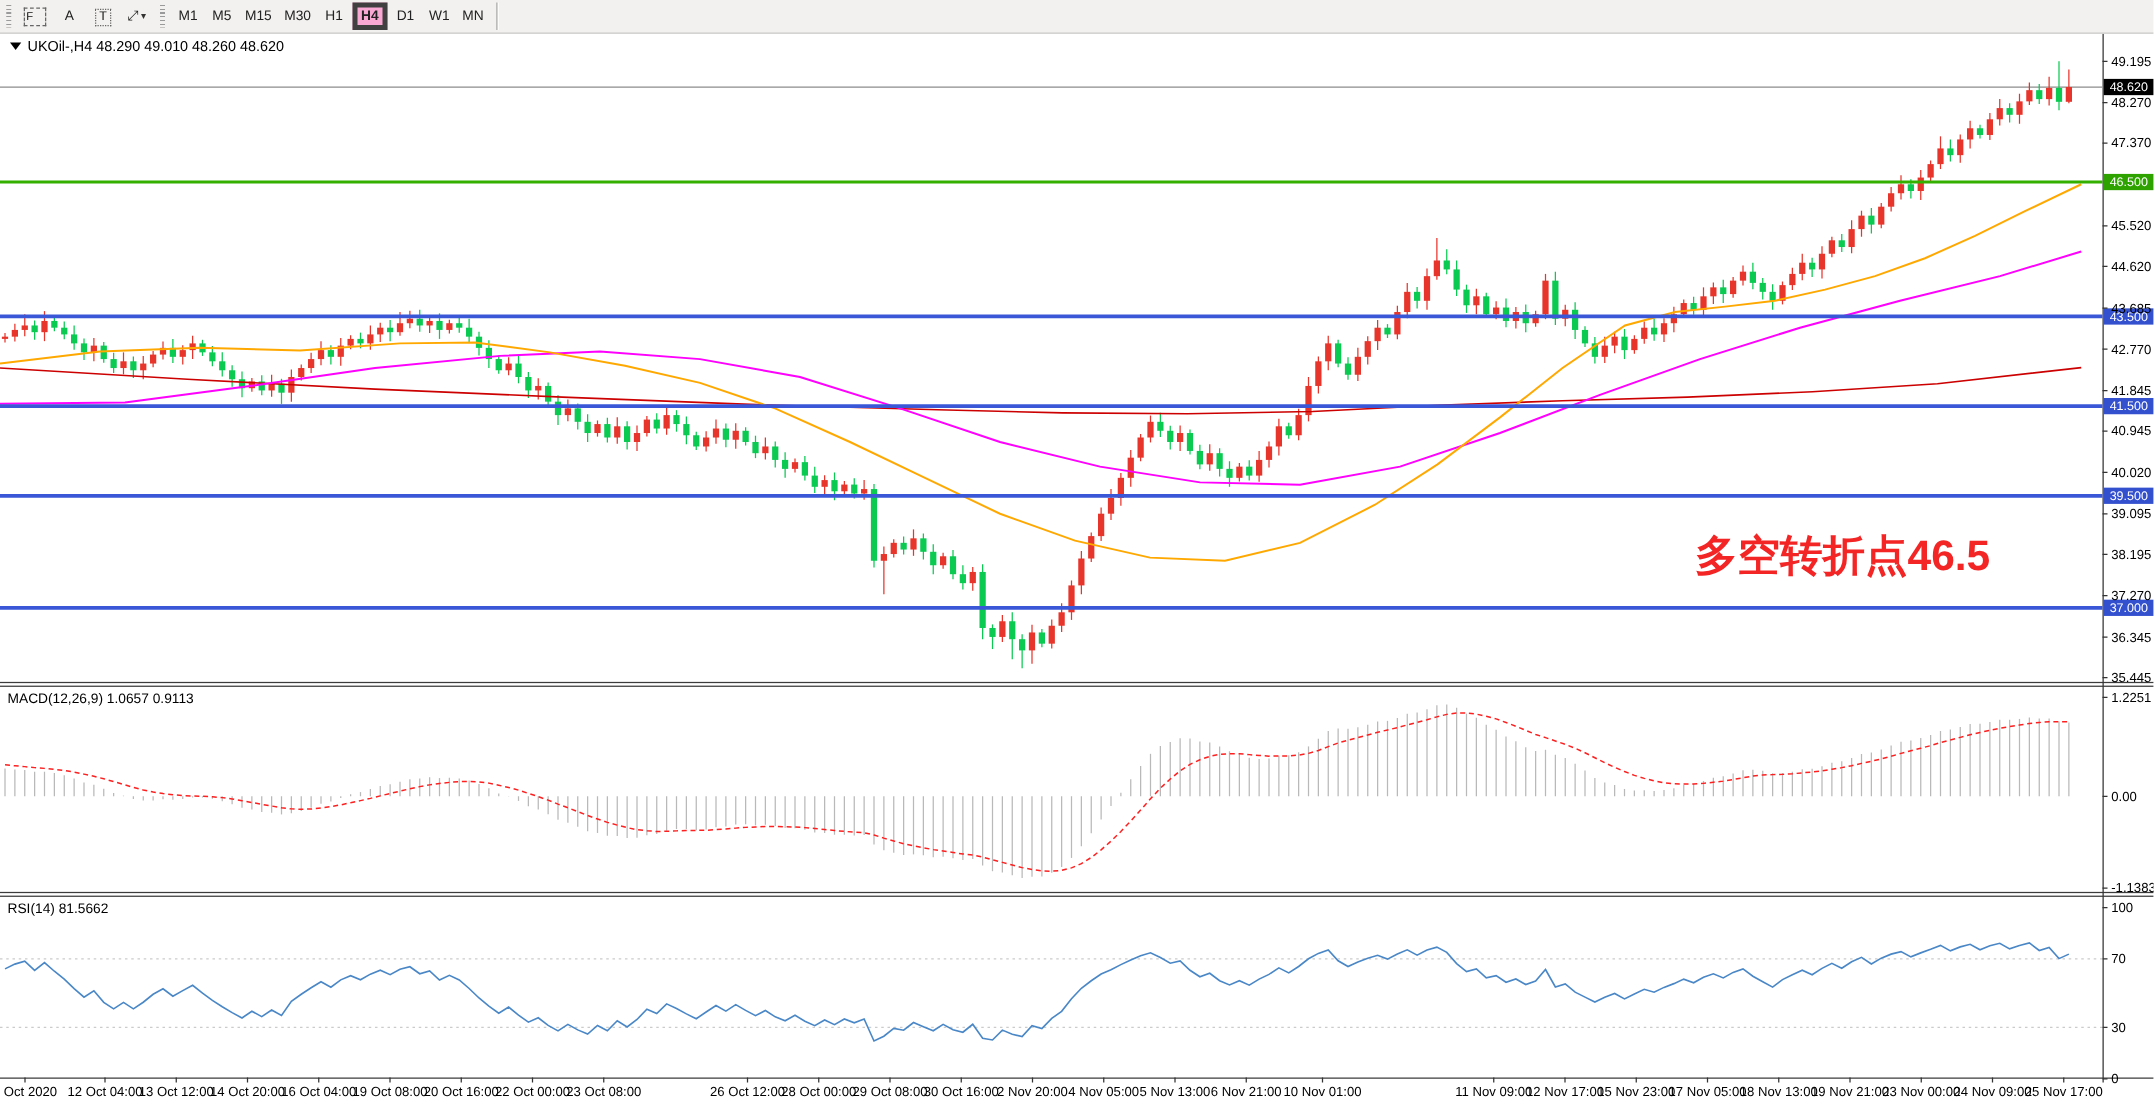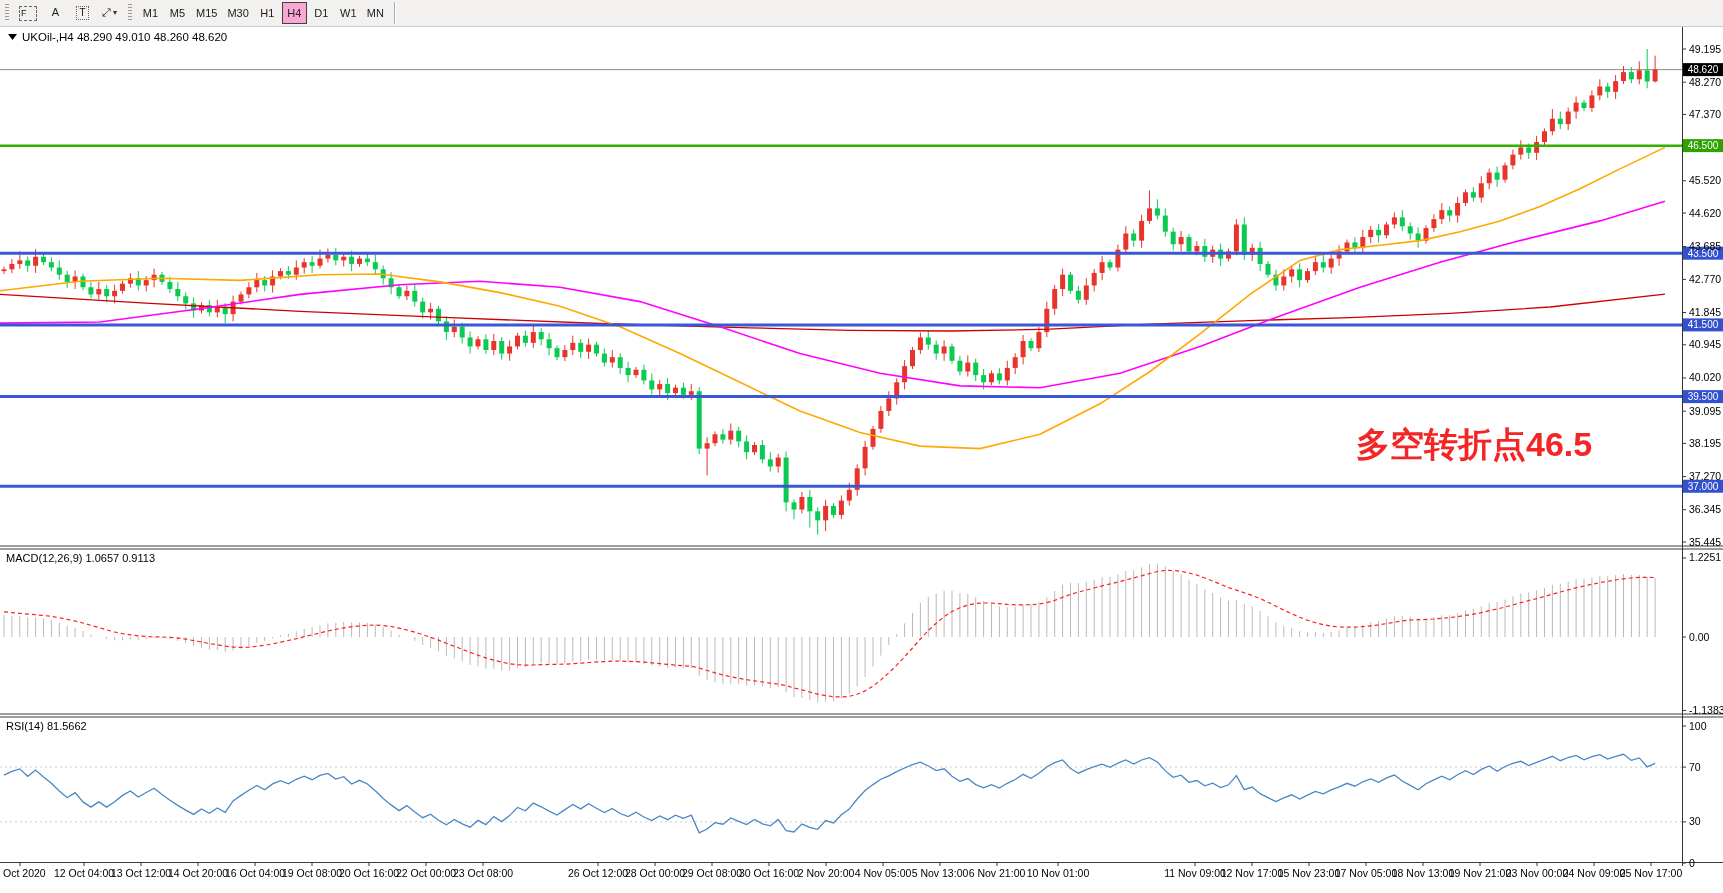--- a/index.html
+++ b/index.html
@@ -6,21 +6,21 @@
   #app{position:relative;width:1723px;height:893px;background:#fff;overflow:hidden;
        font-family:"Liberation Sans",sans-serif;}
   #chart{position:absolute;left:0;top:0;}
   .toolbar{position:absolute;left:0;top:0;width:1723px;height:26px;background:#f2f1ef;
            border-bottom:1px solid #c9c9c9;display:flex;align-items:center;z-index:5;}
   .grip{width:4px;height:18px;margin:0 5px;
         background:repeating-linear-gradient(to bottom,#9a9a9a 0 1px,transparent 1px 3px);}
   .tbtn{min-width:25px;height:22px;margin:0 1px;border:1px solid transparent;background:transparent;
         font:11px "Liberation Sans",sans-serif;color:#222;display:inline-flex;align-items:center;
         justify-content:center;padding:0 3px;cursor:default;}
-  .tbtn.active{border:1px solid #404040;background:#f9a8d4;}
+  .tbtn.active{border:4px solid #404040;background:#f9a8d4;font-weight:bold;}
   .fibo{display:inline-block;width:15px;height:13px;border:1px dashed #666;font-size:9px;
         line-height:12px;text-align:left;padding-left:1px;color:#111;}
   .tbox{display:inline-block;border:1px dotted #666;font-size:10px;line-height:12px;padding:0 2px;color:#111;}
   .caret{font-size:8px;margin-left:2px;color:#333;}
   .vsep{width:0;height:22px;border-left:1px solid #aaa;border-right:1px solid #fff;margin:0 5px;}
   .ax{font:10.5px "Liberation Sans",sans-serif;fill:#000;}
   .badge-text{font:10px "Liberation Sans",sans-serif;fill:#fff;}
   .sym{font:11.5px "Liberation Sans",sans-serif;fill:#000;}
   .ind{font:11px "Liberation Sans",sans-serif;fill:#000;}
   .ann{font:bold 34px "Liberation Sans",sans-serif;fill:#f32525;}

